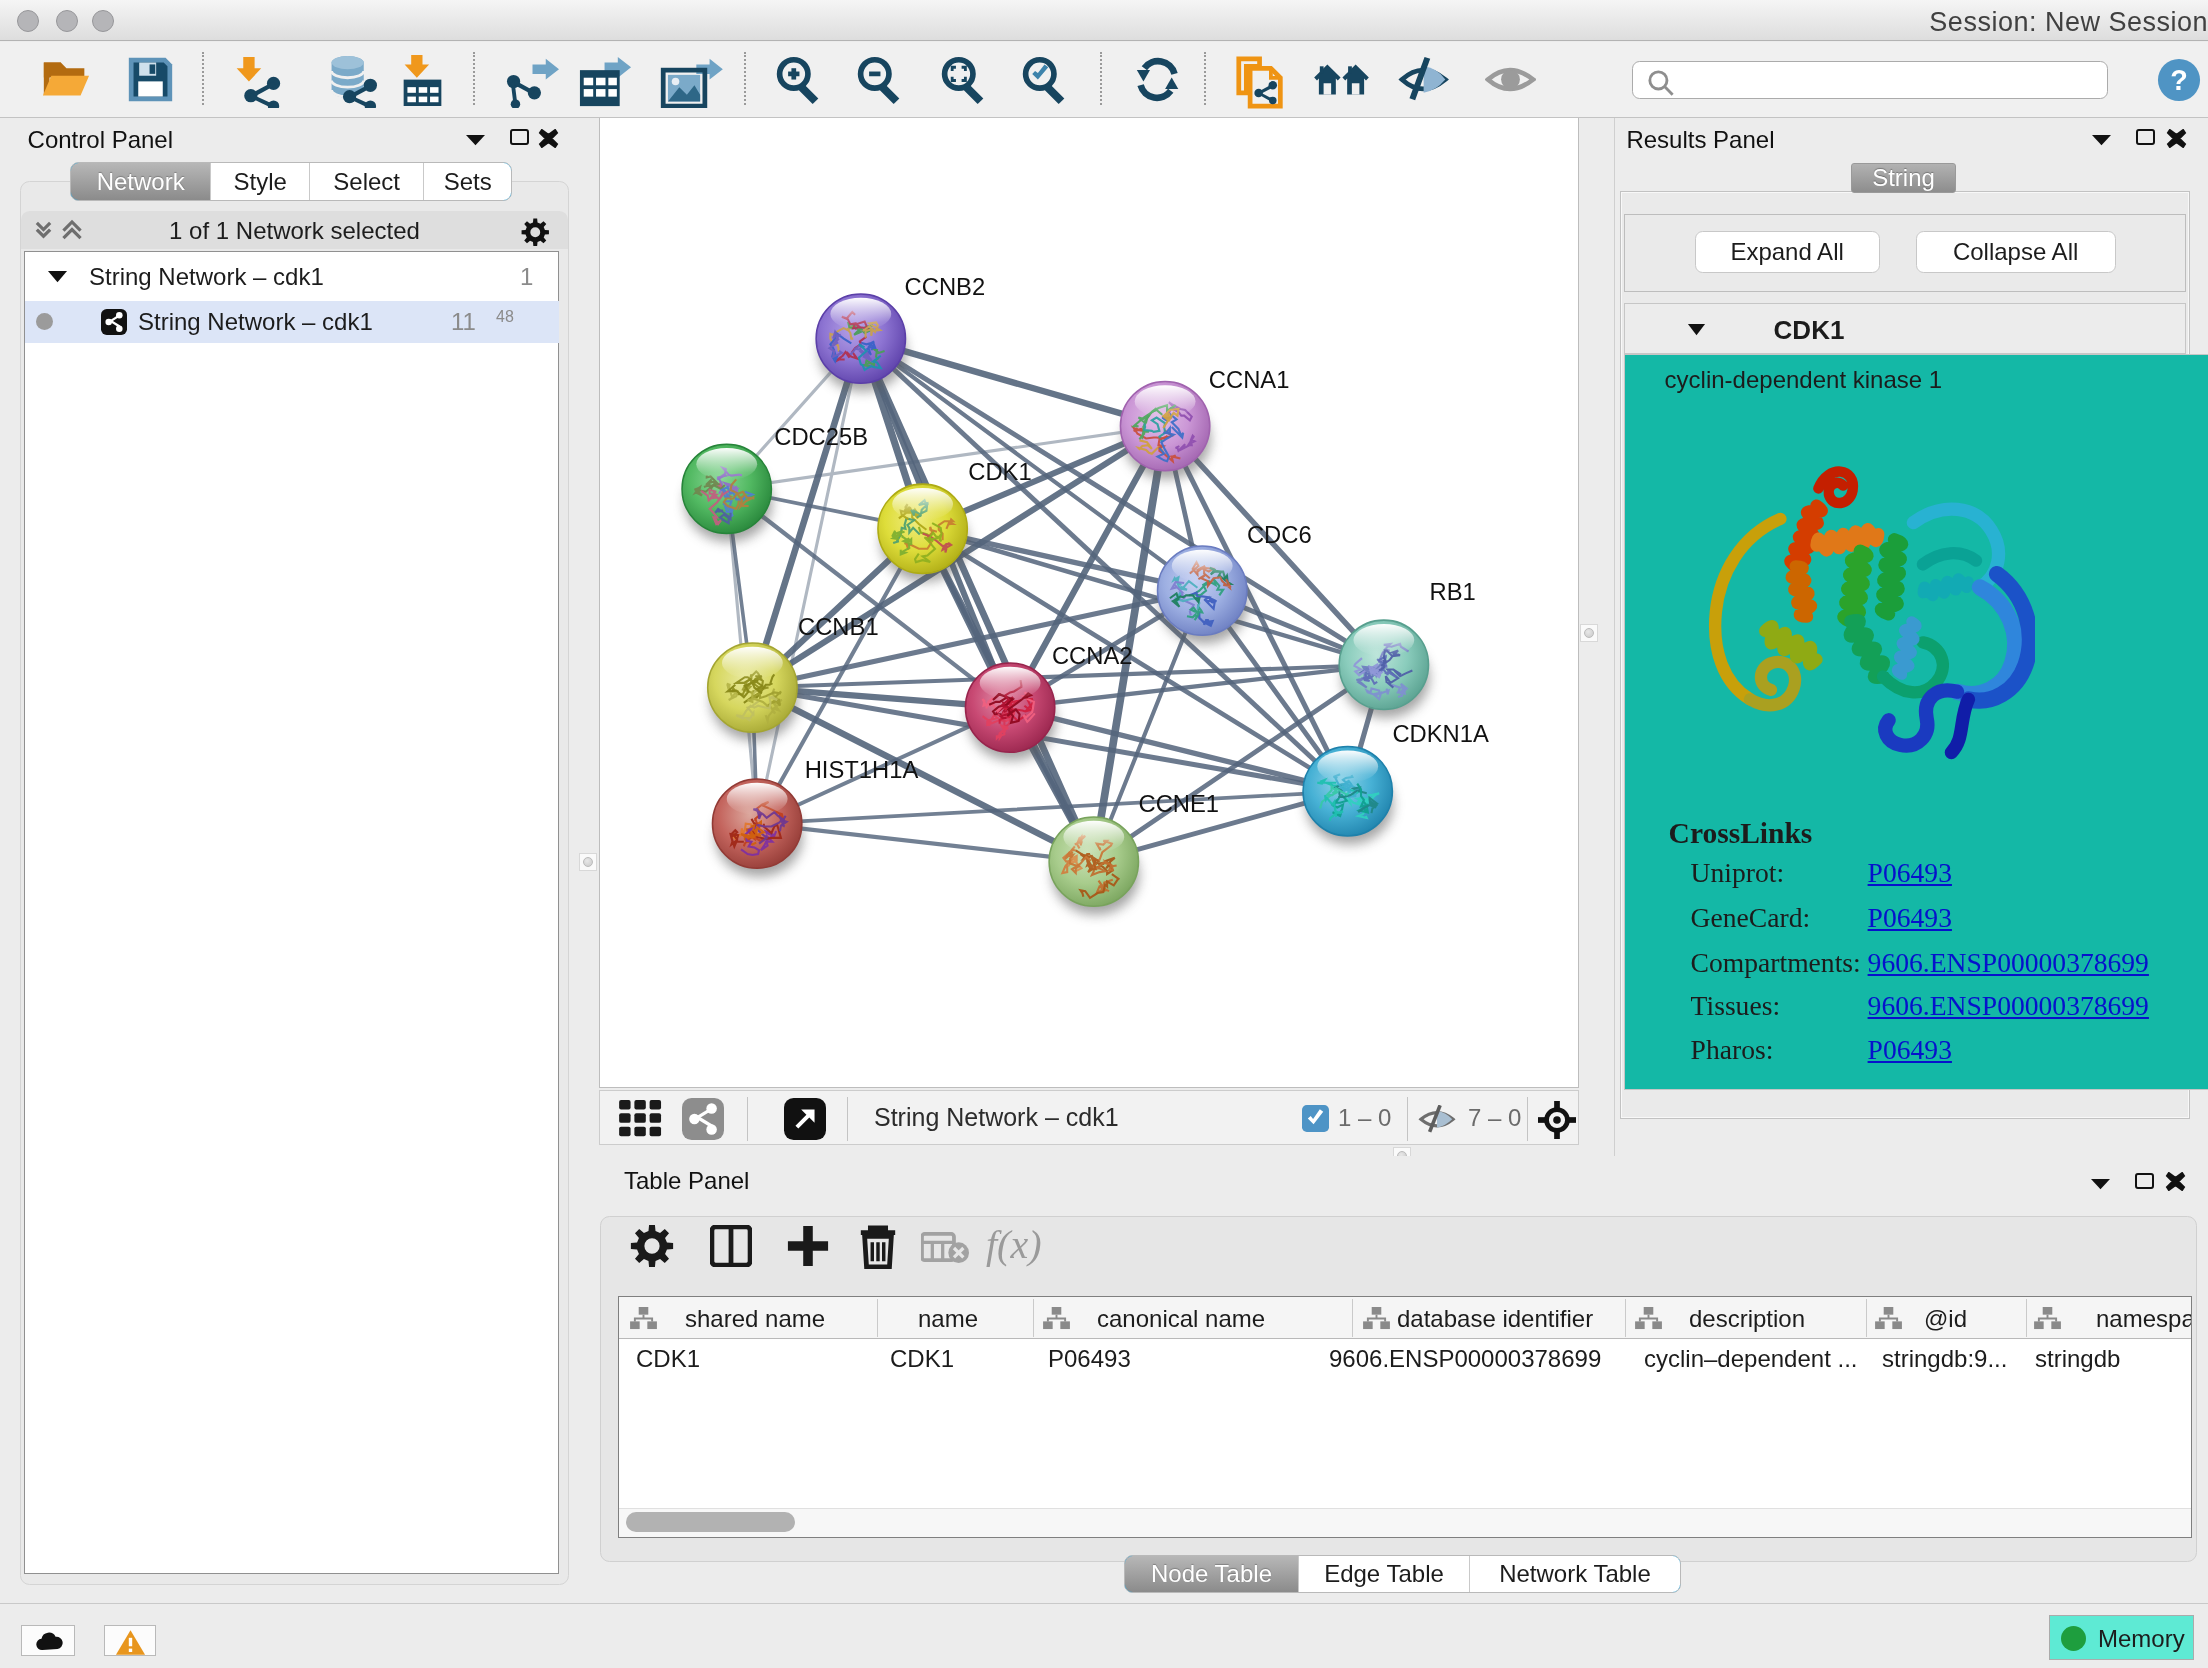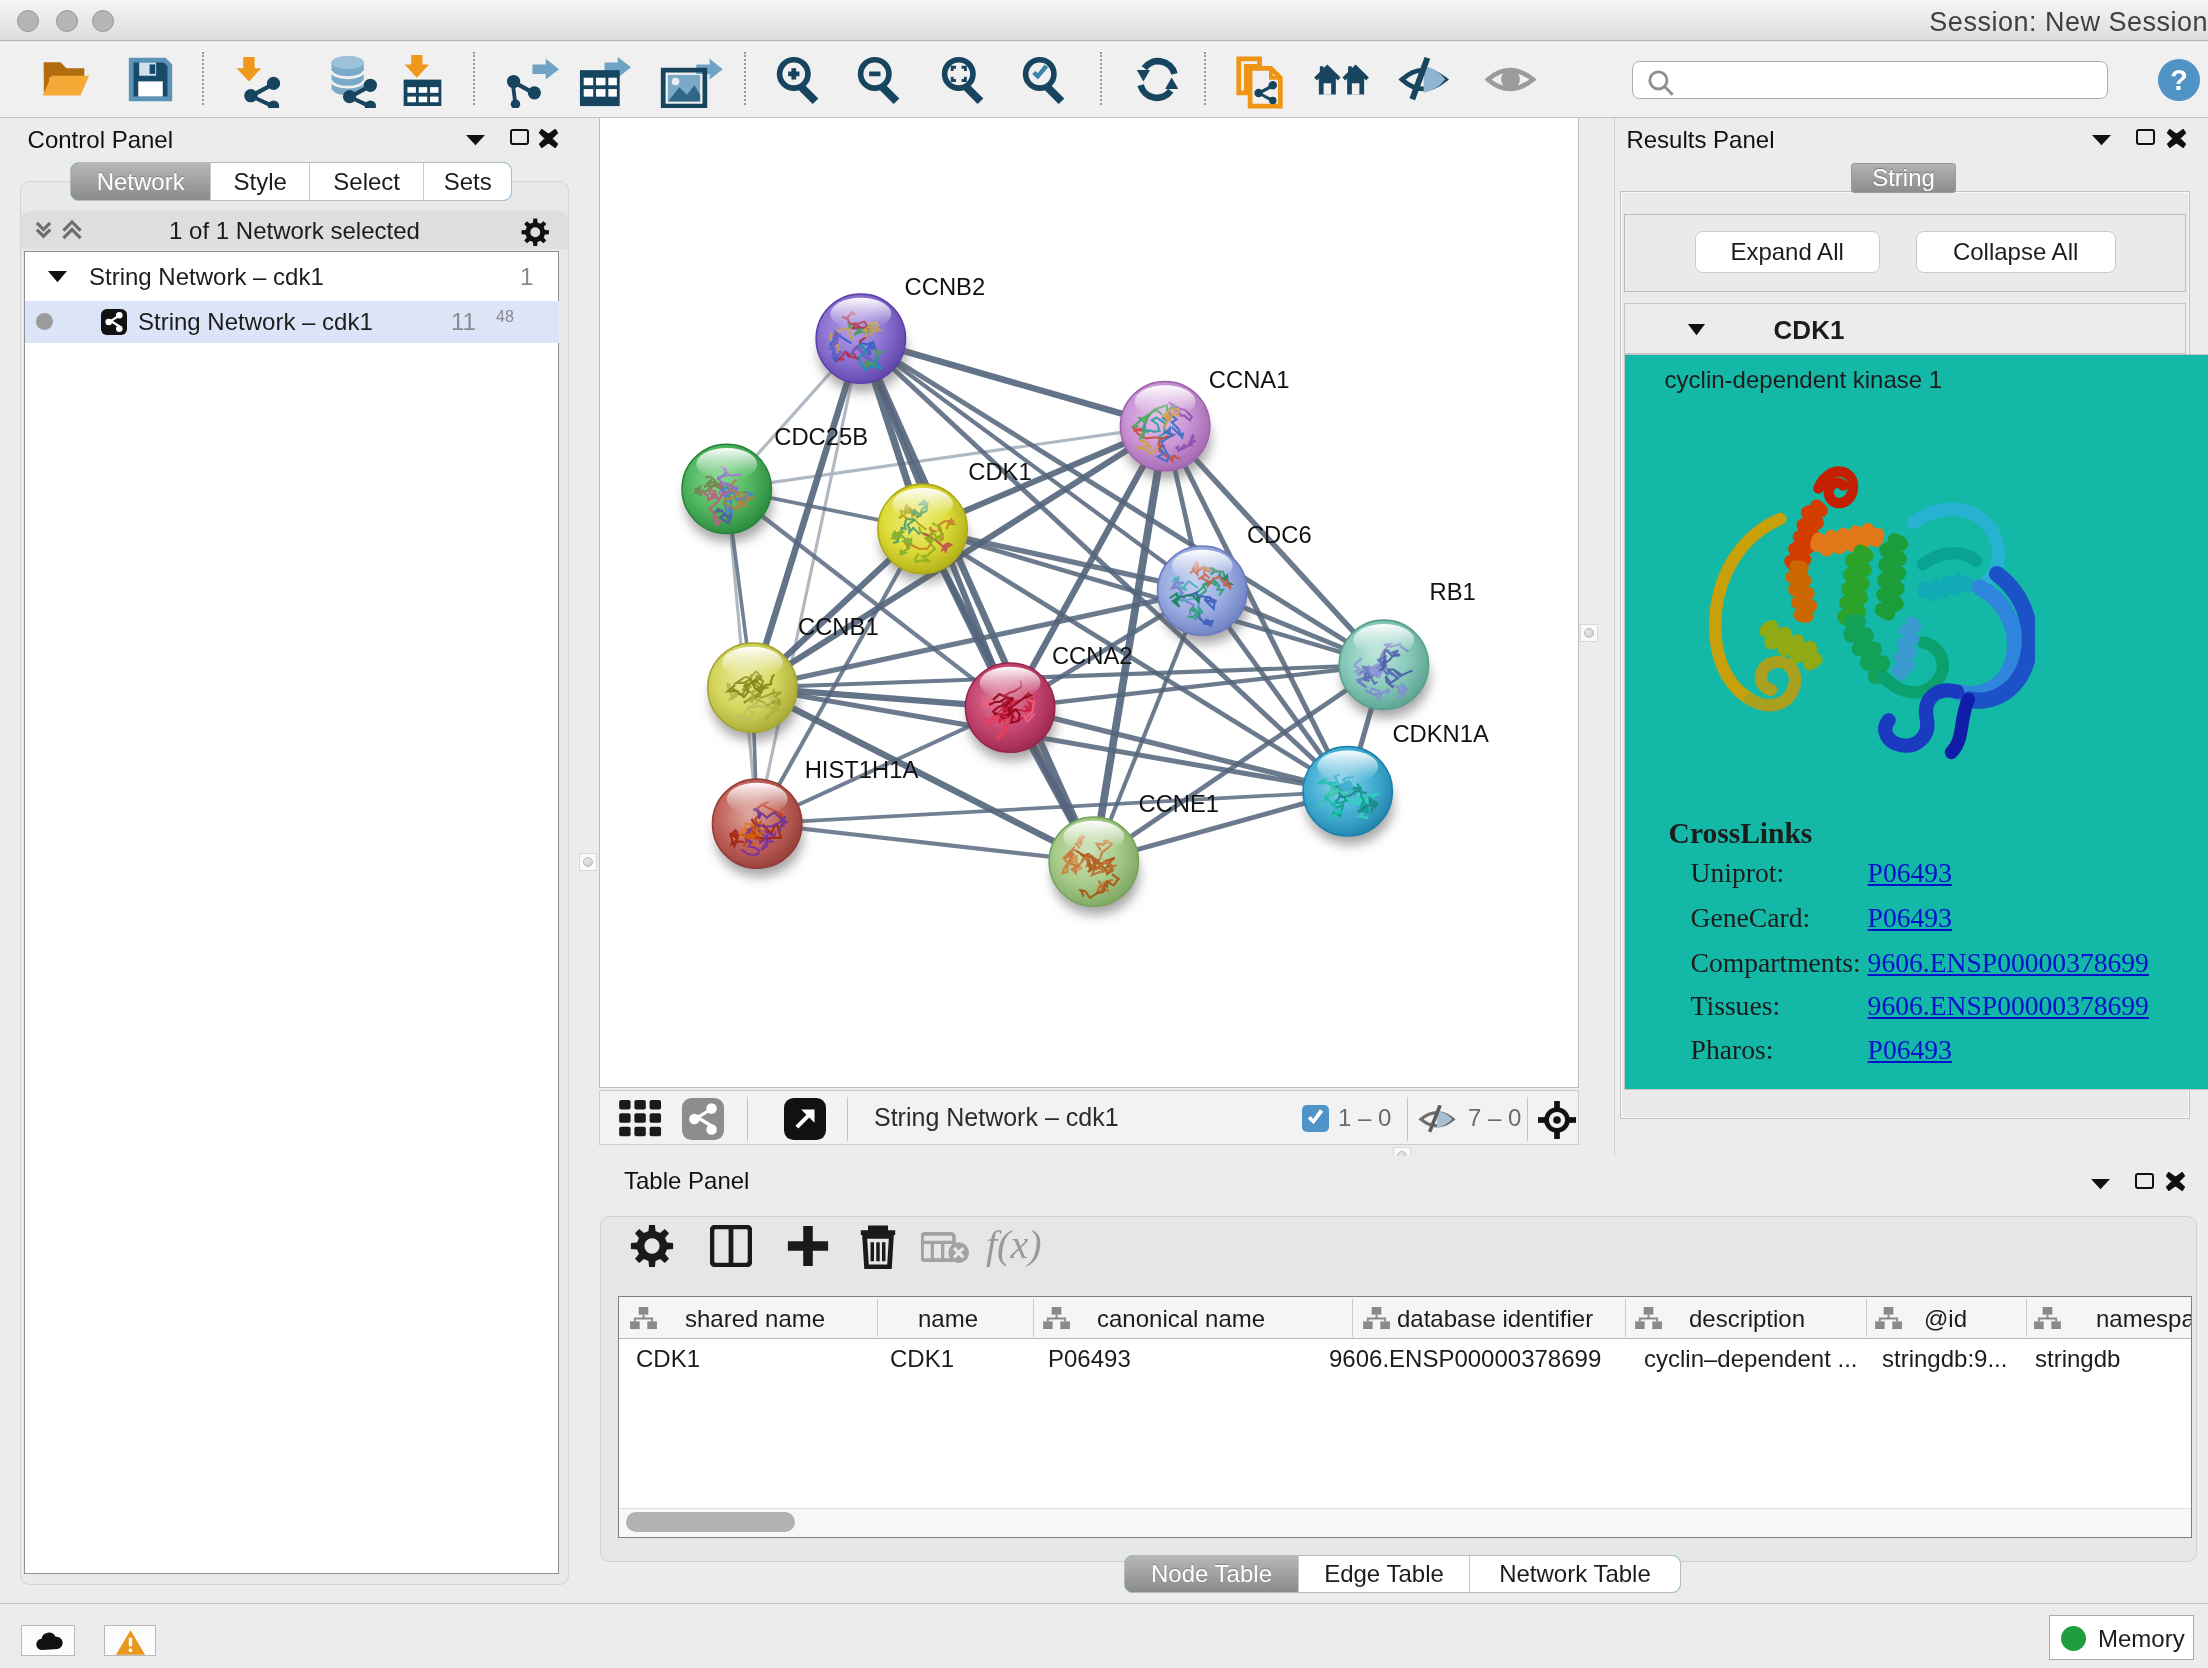--- a/index.html
+++ b/index.html
@@ -896,18 +896,18 @@
       <path d="M10 20 a6 6 0 0 1 -1 -12 a8 8 0 0 1 15 -2 a6.5 6.5 0 0 1 2 13 z" fill="#111"></path>
     </svg>
   </div>
   <div class="abs" style="left:104px;top:21px;width:52px;height:31px;background:#fcfcfc;border:1px solid #b9b9b9">
     <svg class="abs" style="left:9.5px;top:2.9px" width="31" height="27" viewBox="0 0 33 28">
       <path d="M16.5 1 L32 27 H1 Z" fill="#e8961e"></path>
       <rect x="14.7" y="9" width="3.6" height="9" fill="#fff"></rect>
         <rect x="14.7" y="20.5" width="3.6" height="3.6" fill="#fff"></rect>
     </svg>
   </div>
-  <div class="abs" style="left:2049px;top:11.4px;width:145px;height:45px;background:#ffffff;border:1px solid #ababab">
+  <div class="abs" style="left:2049px;top:11.4px;width:145px;height:45px;background:#5eead4;border:1px solid #ababab">
     <span class="abs" style="left:11.4px;top:9.5px;width:25px;height:25px;border-radius:50%;background:#1e9e3e"></span>
     <span class="abs" style="left:48px;top:8.6px;font-size:24px">Memory</span>
   </div>
 </div>
 
 
 </body></html>

